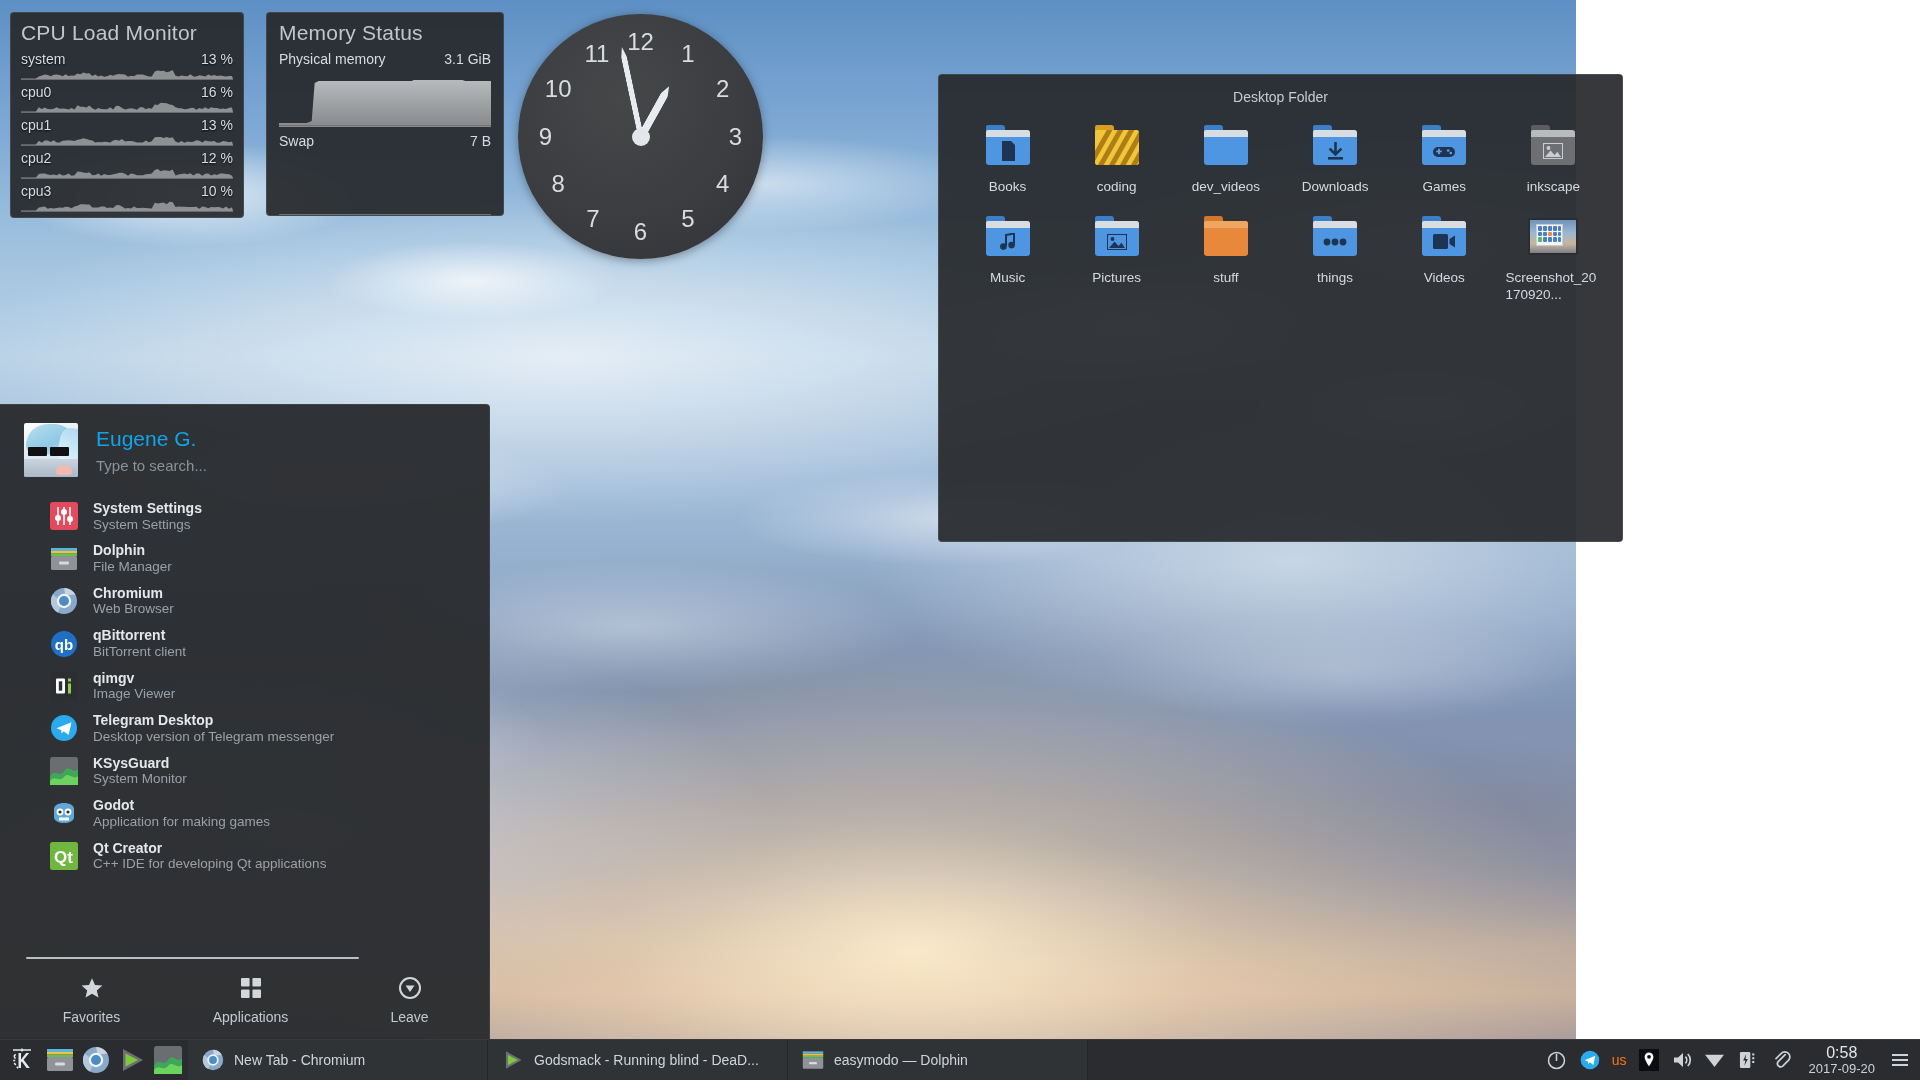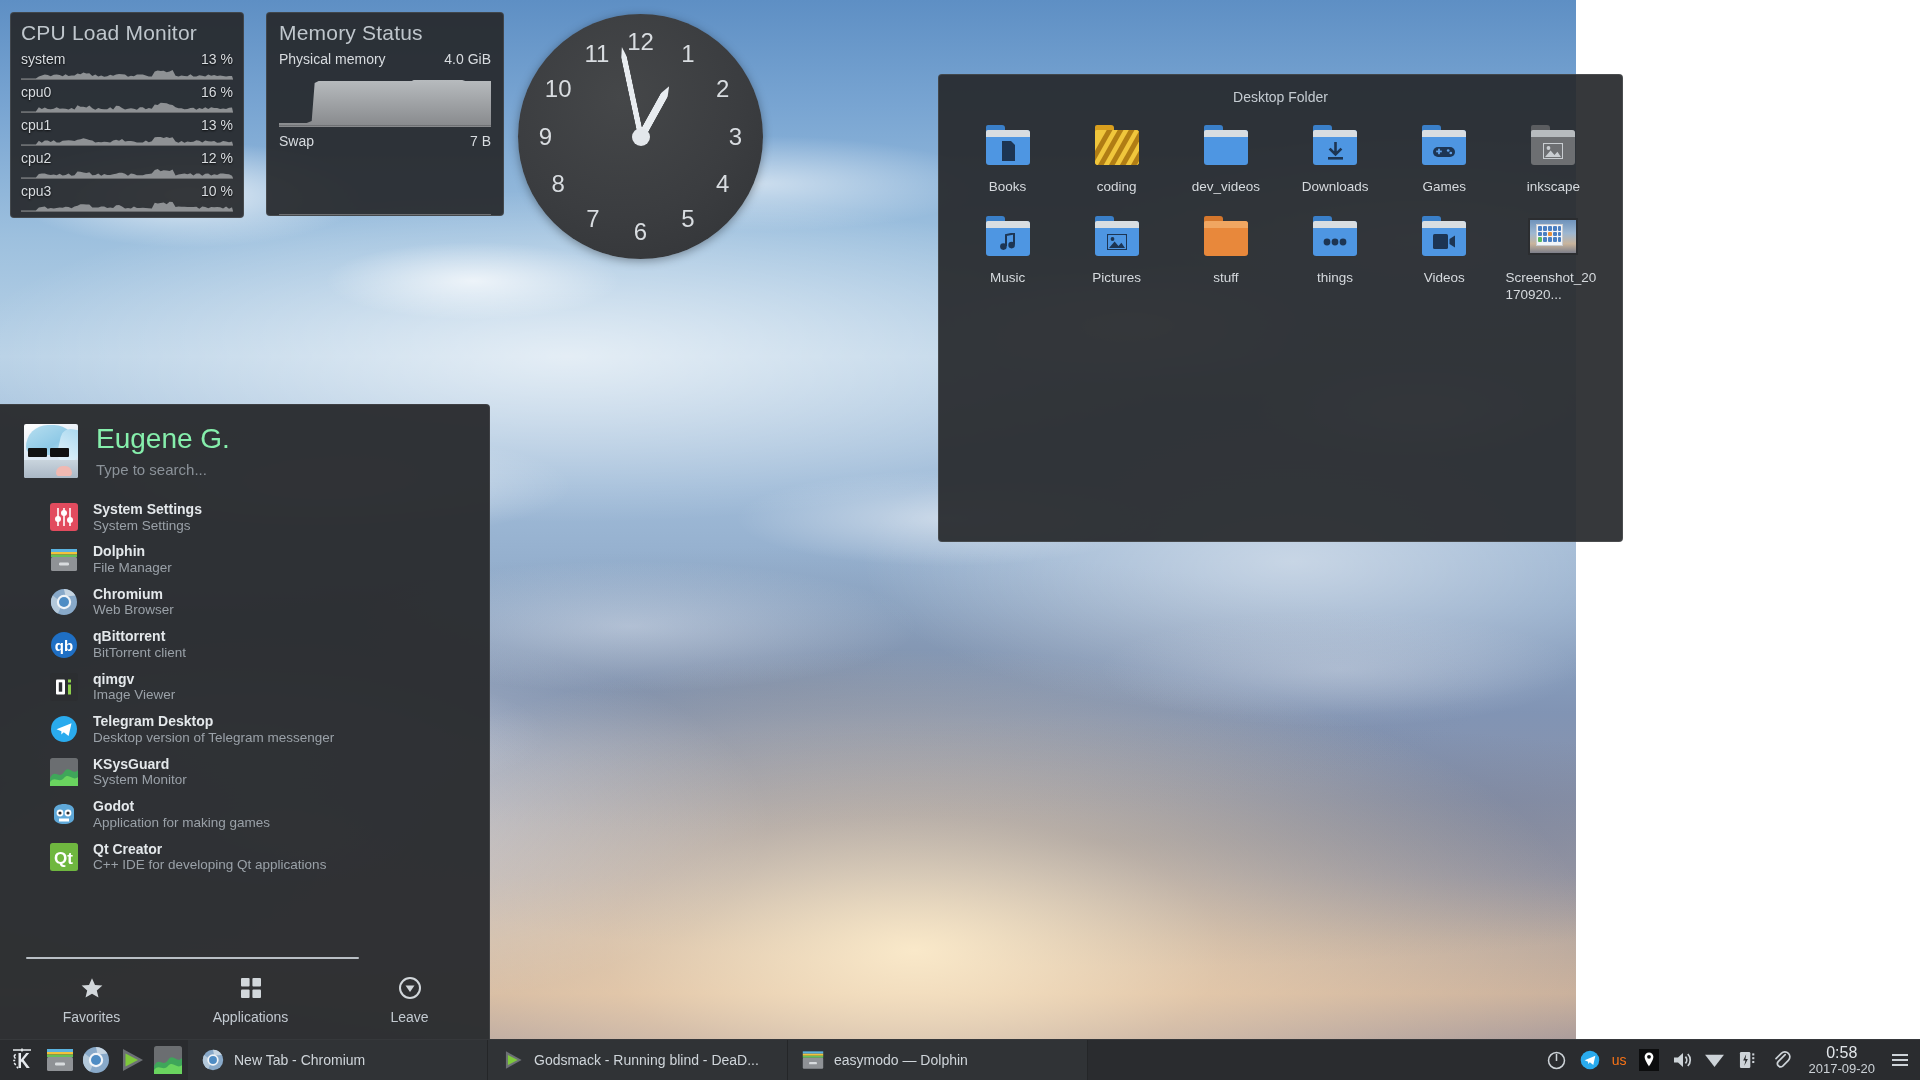--- a/index.html
+++ b/index.html
@@ -159,21 +159,21 @@
       background: linear-gradient(200deg,#a9d8ef,#e6f4fb); border-radius: 12px 4px 16px 10px; transform: rotate(12deg);}
   .avatar .glasses { position:absolute; left:4px; top:24px; width:46px; height:9px; }
   .avatar .glasses i { position:absolute; top:0; width:19px; height:9px; background:#111; border-radius:1px; }
   .avatar .glasses i:first-child { left:0; }
   .avatar .glasses i:last-child { left:22px; }
   .avatar .body { position:absolute; left:0; bottom:0; width:54px; height:18px;
       background: linear-gradient(to bottom,#c9d4dd,#aab8c6); }
   .avatar .hand { position:absolute; right:6px; bottom:2px; width:16px; height:10px; background:#f0b9b2;
       border-radius:8px 8px 4px 4px; transform:none; }
   .lch-user { display: flex; flex-direction: column; gap: 6px; }
-  .lch-username { font-size: 28px; color: #86efac; font-weight: 400; }
+  .lch-username { font-size: 21px; color: #0ea5e9; font-weight: 400; }
   .lch-search { font-size: 15px; color: #8b9299; }
 
   .lch-list { flex: 1 1 auto; padding: 8px 0 0 0; overflow: hidden; }
   .app-item { display: flex; align-items: center; gap: 15px; padding: 5px 20px 5px 50px; cursor:pointer; }
   .app-icon { width: 28px; height: 28px; flex: 0 0 auto; position: relative; border-radius: 3px; }
   .app-text { display: flex; flex-direction: column; line-height: 1.18; }
   .app-name { font-size: 14px; color: #e4e8eb; font-weight: bold; }
   .app-desc { font-size: 13.5px; color: #9aa1a8; }
 
   .lch-footer { border-top: 0; padding: 0 0 14px 0; margin-left: 12px; }
@@ -269,21 +269,21 @@
           <span class="cpu-label">cpu3</span>
           <span class="cpu-value">10 %</span>
         </div>
       </div>
   </div>
 
   <div class="plasmoid" id="mem-status">
     <div class="widget-title">Memory Status</div>
     <div class="mem-row">
       <span class="mem-label">Physical memory</span>
-      <span class="mem-value">4.0 GiB</span>
+      <span class="mem-value">3.1 GiB</span>
     </div>
     <div class="mem-graph">
       <svg viewBox="0 0 214 52" preserveAspectRatio="none">
         <defs>
             <linearGradient id="memg" x1="0" y1="0" x2="0" y2="1">
           <stop offset="0%" stop-color="#b7bbbe"></stop>
               <stop offset="100%" stop-color="#87898c"></stop>
         </linearGradient>
           </defs>
         <path d="M0,48 L28,48 L33,46 L36,8 L40,6 L134,6 L136,5 L185,5 L188,6 L214,6 L214,52 L0,52 Z" fill="url(#memg)"></path>

